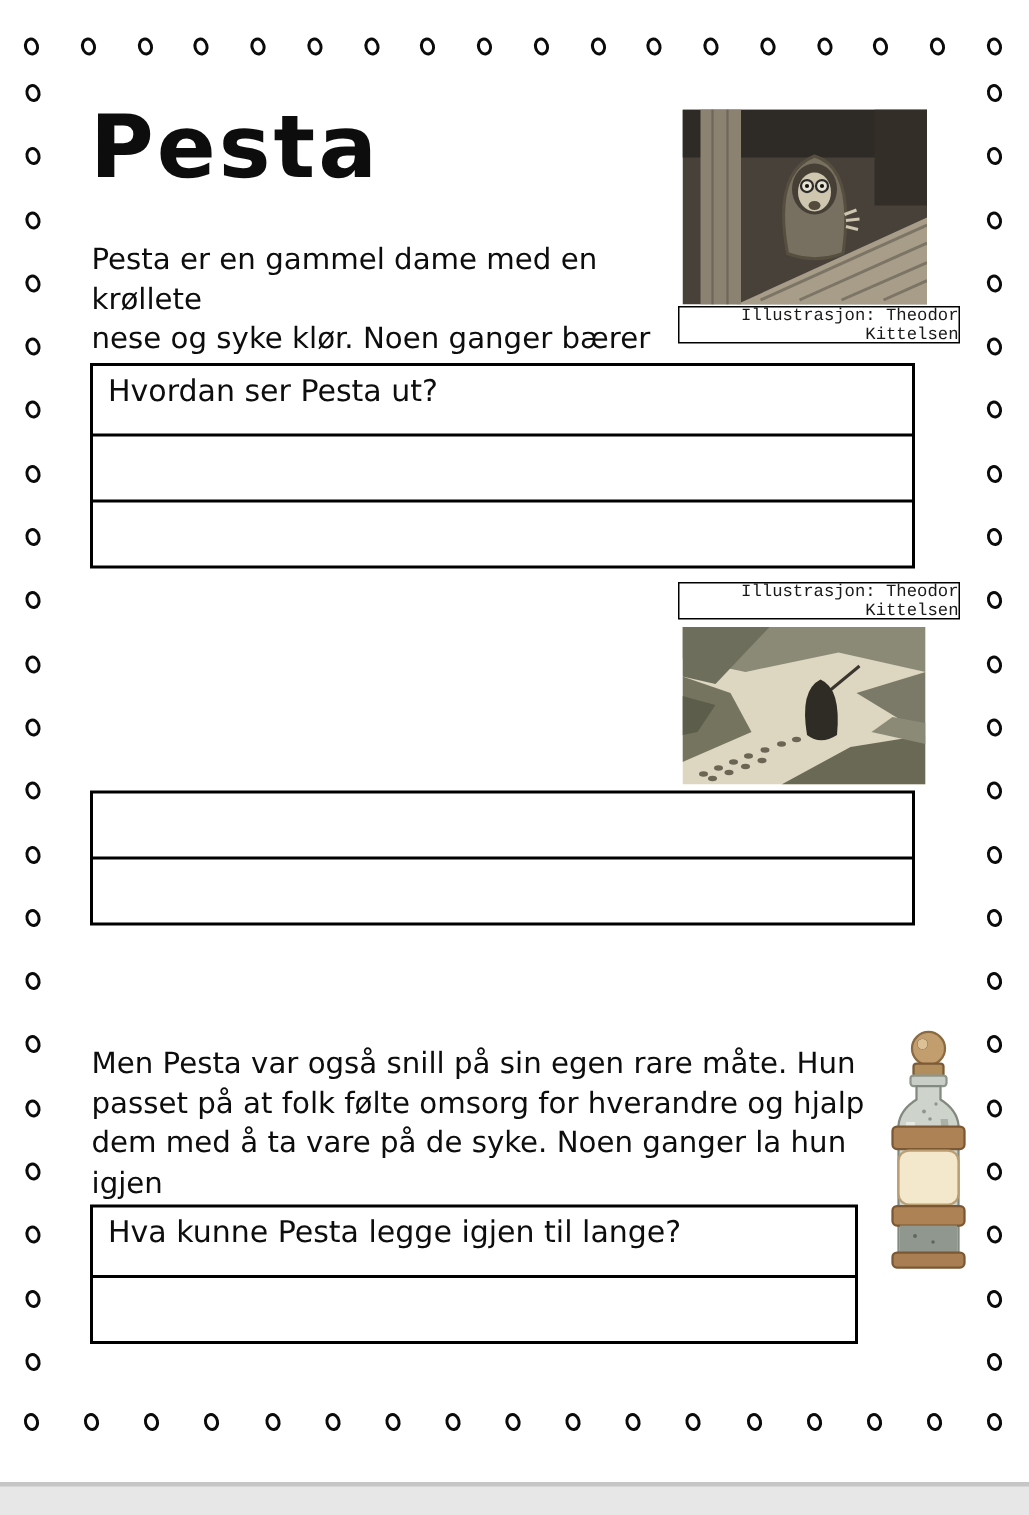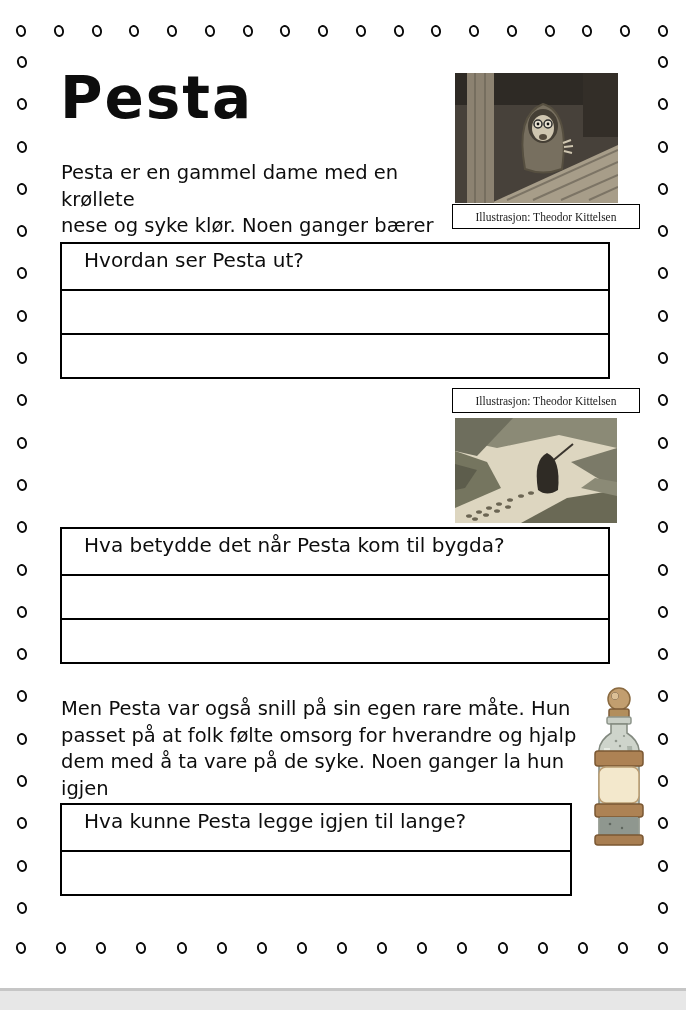--- a/index.html
+++ b/index.html
@@ -18,36 +18,36 @@
   .title{position:absolute;left:60px;top:64px;margin:0;font-size:58px;font-weight:bold;
          letter-spacing:2px;font-family:"DejaVu Sans",sans-serif;}
 
   .para{position:absolute;margin:0;font-size:19.5px;line-height:26.5px;white-space:pre-line;}
   .para-1{left:61px;top:160px;width:400px;}
   .para-2{left:61px;top:407px;width:410px;}
   .para-3{left:61px;top:696px;width:540px;}
 
   .credit{position:absolute;width:186px;height:23px;border:1.5px solid #000;background:#fff;
           display:flex;align-items:center;justify-content:center;
-          font-family:Liberation Serif, serif;font-size:11.5px;color:#1a1a1a;text-align:right;}
+          font-family:Liberation Mono, monospace;font-size:11.5px;color:#1a1a1a;text-align:right;}
   .credit-1{left:452px;top:204px;}
   .credit-2{left:452px;top:388px;}
 
   .illus{position:absolute;display:block;}
   .illus-1{left:455px;top:73px;}
   .illus-2{left:455px;top:418px;}
   .illus-bottle{left:586px;top:686px;}
 
   .qbox{position:absolute;border:2px solid #000;background:#fff;}
   .qbox-1{left:60px;top:242px;width:546px;}
   .qbox-2{left:60px;top:527px;width:546px;}
   .qbox-3{left:60px;top:803px;width:508px;}
   .qrow{height:42px;border-top:2px solid #000;}
   .qrow:first-child{border-top:none;}
-  .qrow.question{padding:3px 0 0 22px;font-size:20px;line-height:26px;}
+  .qrow.question{padding:3px 0 0 10px;font-size:20px;line-height:26px;}
 
   .bottom-bar{position:absolute;left:0;top:988px;width:686px;height:22px;
               background:#e7e7e7;border-top:3px solid #c6c6c6;box-sizing:border-box;}
 </style>
 </head>
 <body>
 
 <div class="page">
 
   <div class="dots dots-top">
@@ -198,21 +198,20 @@
     <ellipse cx="44" cy="86" rx="3" ry="1.8" fill="#6b6553"></ellipse>
     <ellipse cx="42" cy="93" rx="3" ry="1.8" fill="#6b6553"></ellipse>
     <ellipse cx="55" cy="82" rx="3" ry="1.8" fill="#6b6553"></ellipse>
     <ellipse cx="53" cy="89" rx="3" ry="1.8" fill="#6b6553"></ellipse>
     <ellipse cx="66" cy="78" rx="3" ry="1.8" fill="#6b6553"></ellipse>
     <ellipse cx="76" cy="75" rx="3" ry="1.8" fill="#6b6553"></ellipse>
   </svg>
 
 
   <div class="qbox qbox-2">
-    <div class="qrow question">Hva betydde det når Pesta kom til bygda?</div>
     <div class="qrow"></div>
     <div class="qrow"></div>
   </div>
 
   <p class="para para-3">Men Pesta var også snill på sin egen rare måte. Hun
 passet på at folk følte omsorg for hverandre og hjalp
 dem med å ta vare på de syke. Noen ganger la hun igjen
 medisin til dem.</p>
 
   <svg class="illus illus-bottle" width="66" height="164" viewBox="0 0 66 164">

